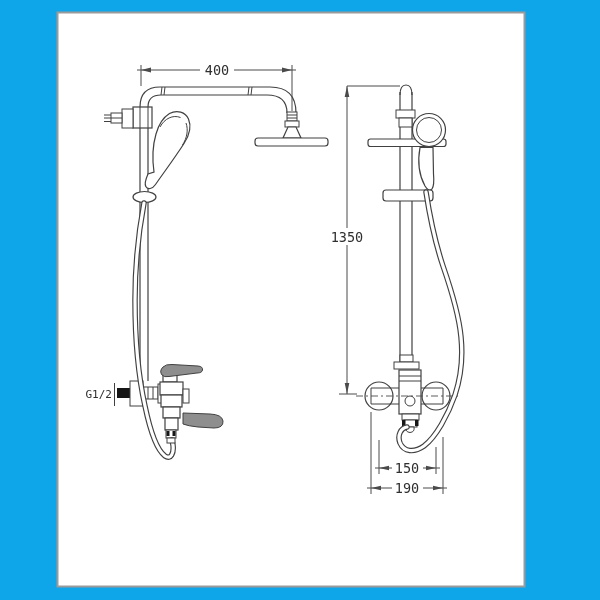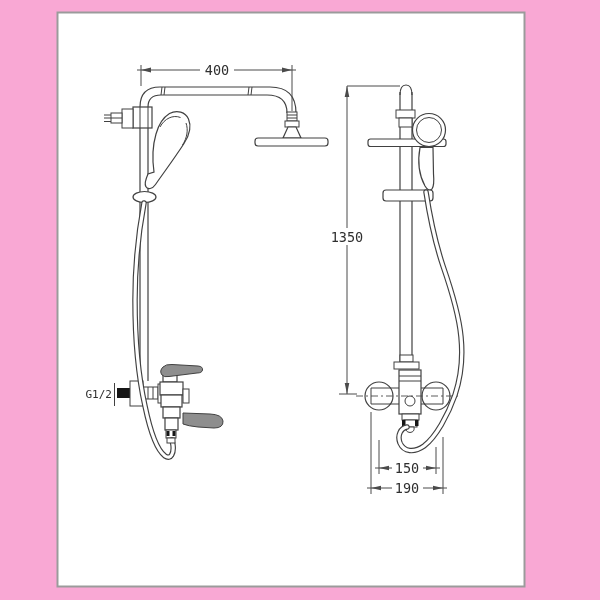--- a/index.html
+++ b/index.html
@@ -1,16 +1,16 @@
 <!DOCTYPE html>
 <html><head>
 <meta charset="utf-8">
 <style>
   html,body{margin:0;padding:0;background:#fff;}
-  .stage{position:relative;width:600px;height:600px;background:#f9a8d4;overflow:hidden;
+  .stage{position:relative;width:600px;height:600px;background:#0ea5e9;overflow:hidden;
          font-family:"DejaVu Sans Mono", monospace;}
   svg{position:absolute;left:0;top:0;}
   .ln   {stroke:#414141;stroke-width:1.2;fill:none;}
   .lnt  {stroke:#414141;stroke-width:1;fill:none;}
   .wf   {stroke:#414141;stroke-width:1.2;fill:#ffffff;}
   .wft  {stroke:#414141;stroke-width:1;fill:#ffffff;}
   .gray {stroke:#414141;stroke-width:1;fill:#8e8e8e;}
   .blk  {stroke:none;fill:#161616;}
   .dim  {stroke:#4a4a4a;stroke-width:1;fill:none;}
   .arr  {fill:#4a4a4a;stroke:none;}

